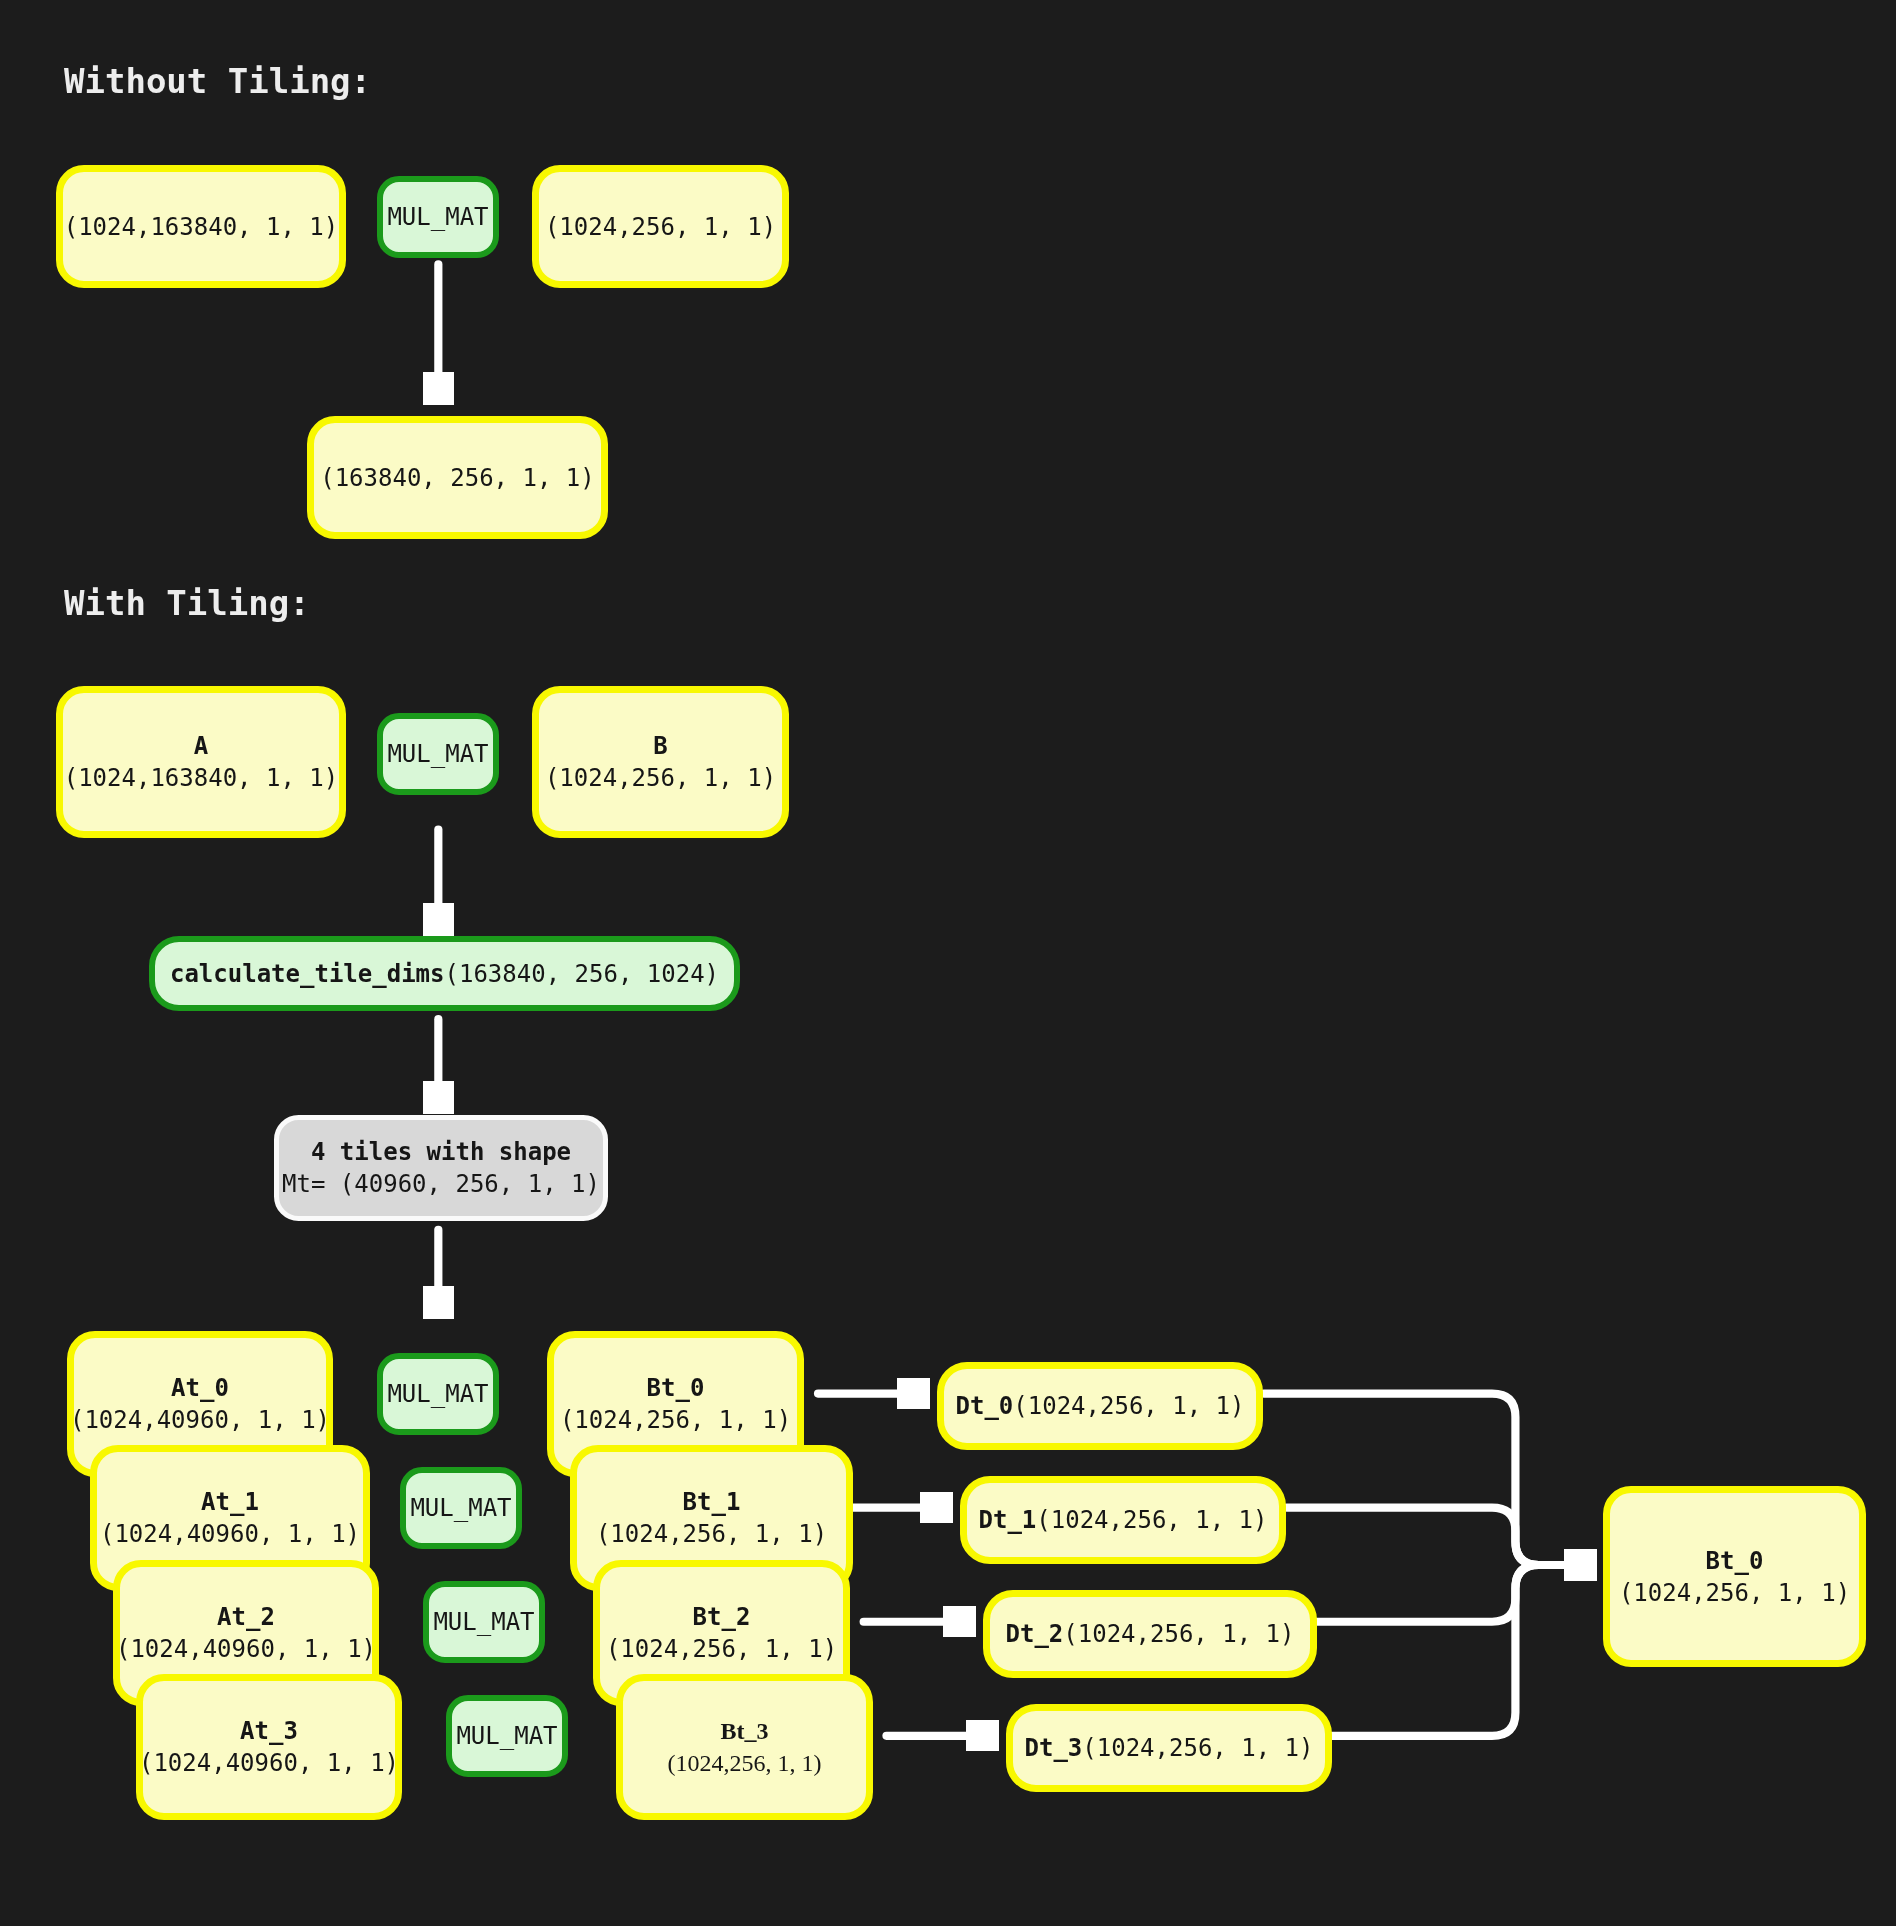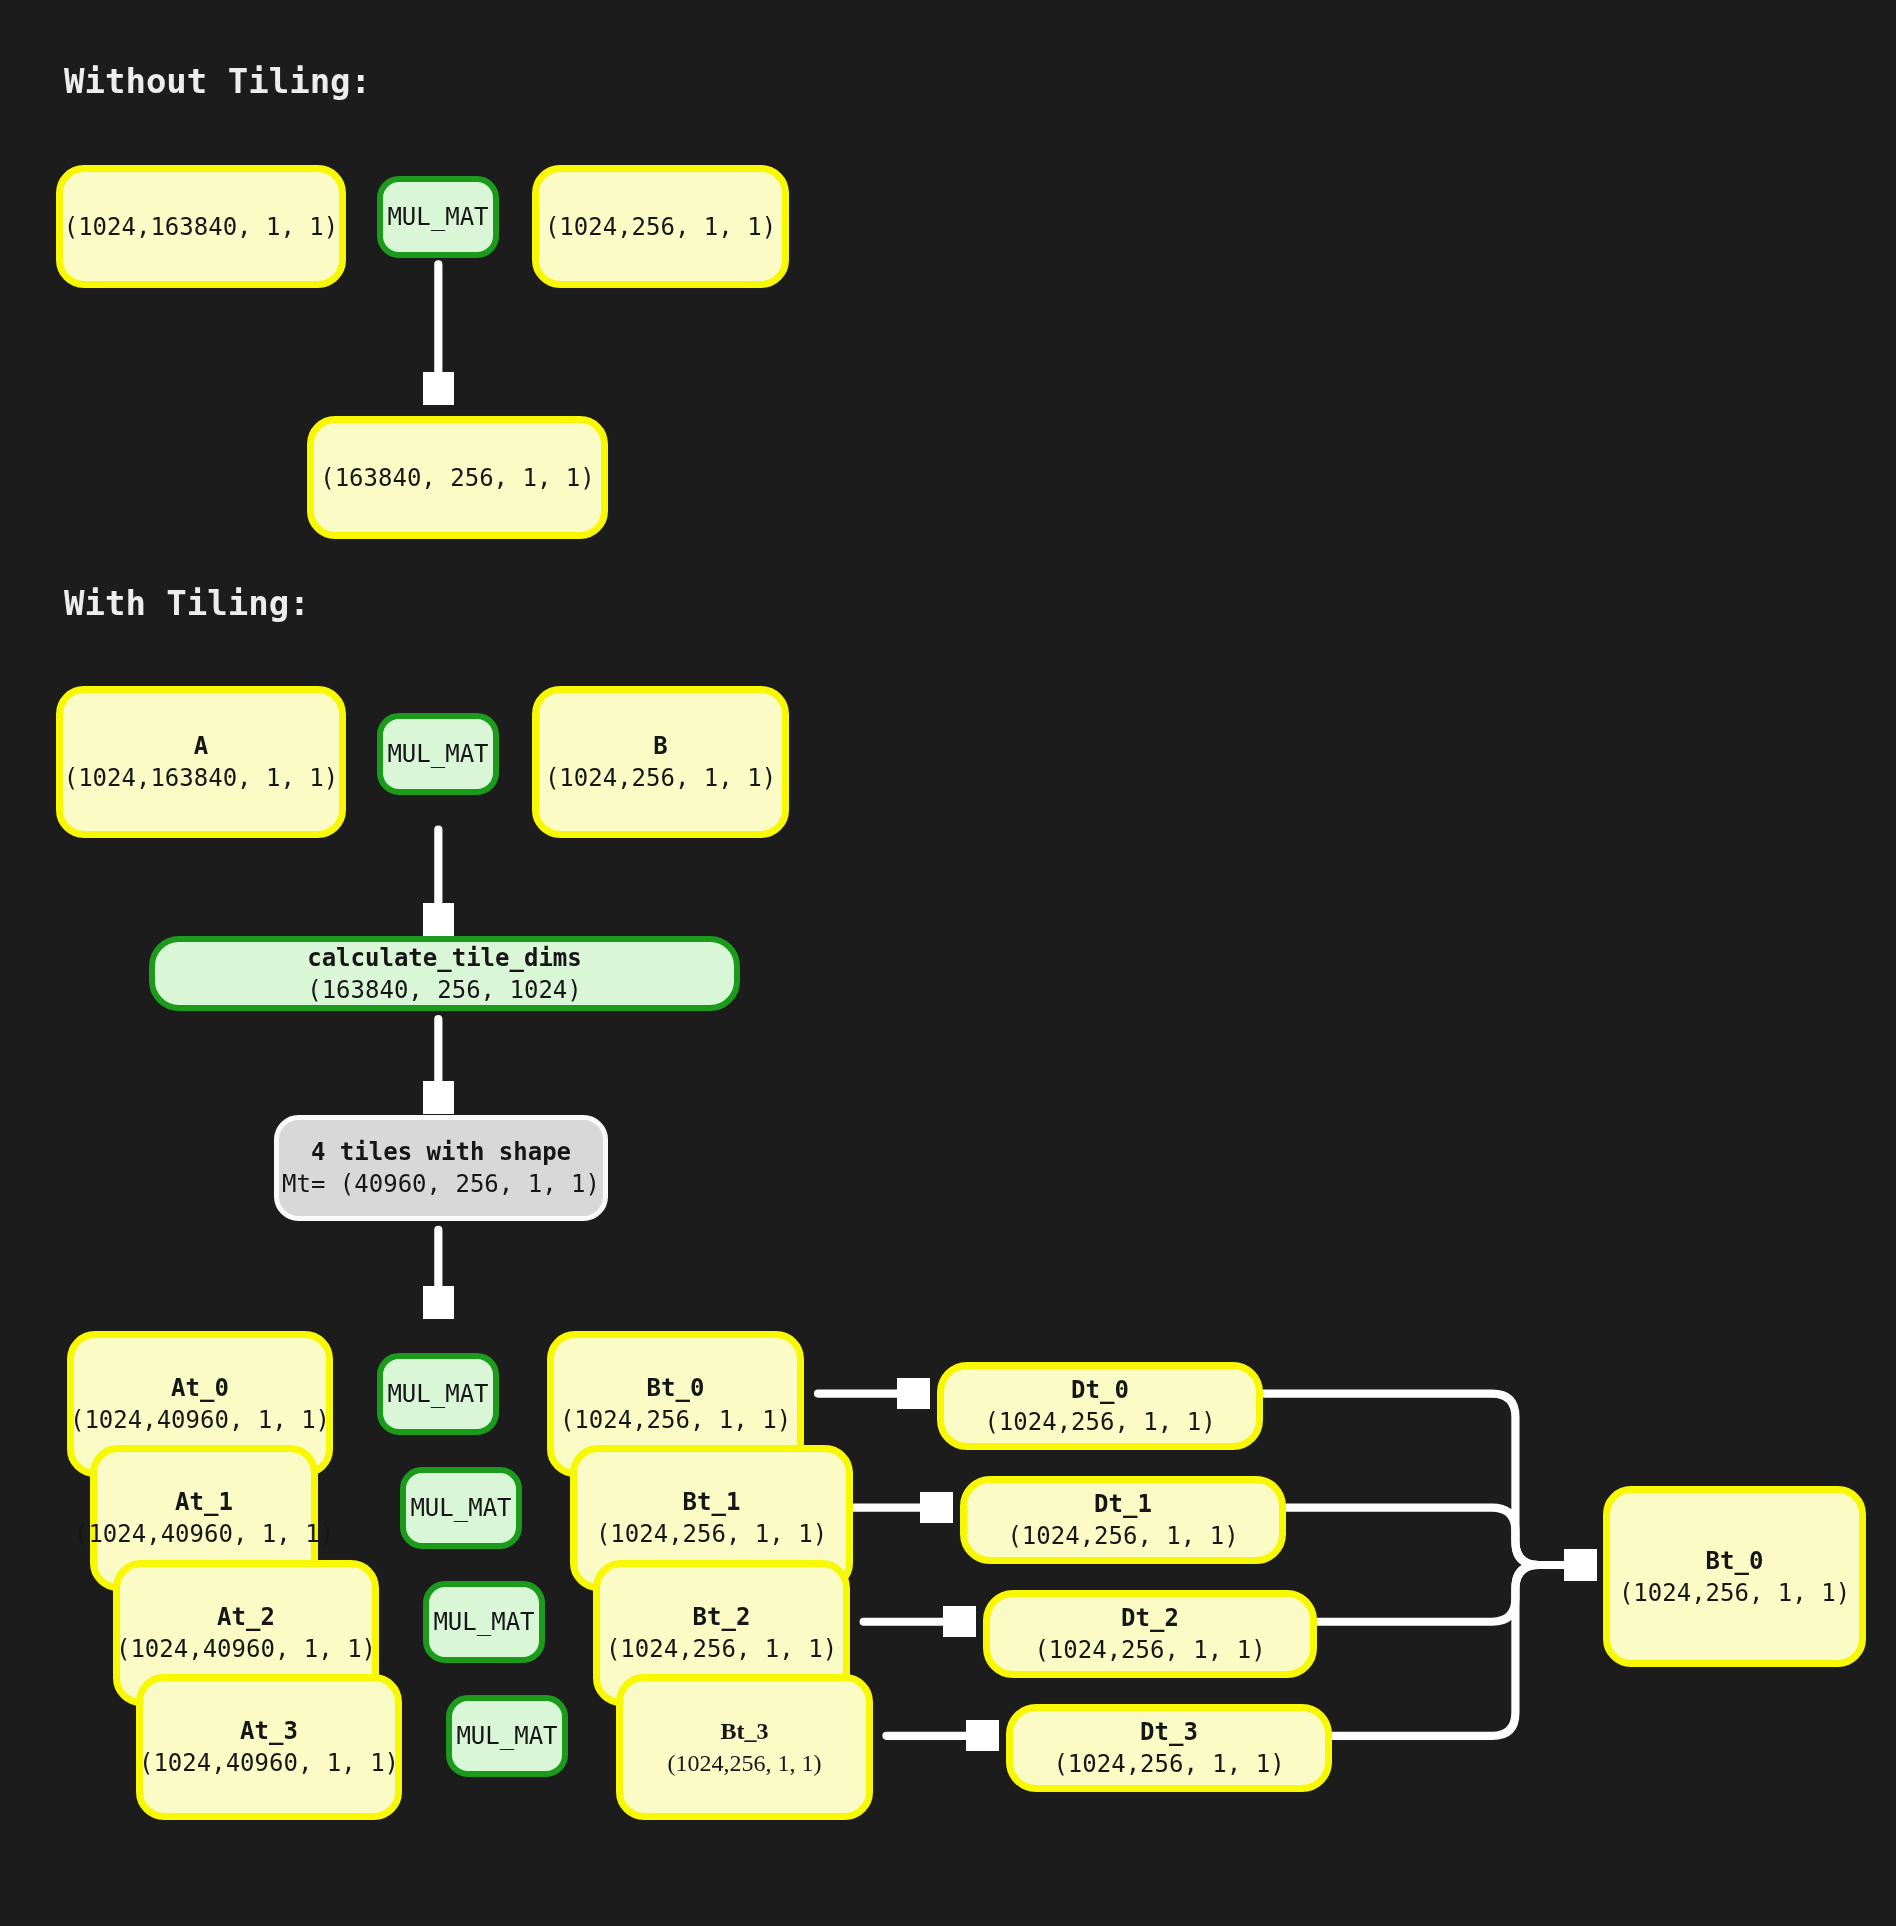--- a/index.html
+++ b/index.html
@@ -52,21 +52,21 @@
   .green{
     background:var(--green-fill);
     border:6.4px solid var(--green-border);
     border-radius:22px;
   }
   .gray{
     background:var(--gray-fill);
     border:5.9px solid var(--gray-border);
     border-radius:24.6px;
   }
-  .row{flex-direction:column;}
+  .row{flex-direction:row;}
   .b{font-weight:bold;}
   svg.overlay{position:absolute;left:0;top:0;}
   svg.overlay path{fill:none;stroke:var(--arrow);stroke-width:14;stroke-linecap:round;stroke-linejoin:round;}
 </style>
 </head>
 <body>
 
 <div id="canvas">
 
   <svg class="overlay" width="1897" height="1926" viewBox="0 0 3242 3292">
@@ -137,21 +137,21 @@
 
   <div class="node gray" style="left:274px;top:1115px;width:334px;height:106px;">
     <span class="b">4 tiles with shape</span>
     <span>Mt= (40960, 256, 1, 1)</span>
   </div>
 
   <div class="node yellow" style="left:67px;top:1319px;width:266px;height:146px;">
     <span class="b">At_0</span>
     <span>(1024,40960, 1, 1)</span>
   </div>
-  <div class="node yellow" style="left:90px;top:1433px;width:228px;height:146px;">
+  <div class="node yellow" style="left:90px;top:1433px;width:280px;height:146px;">
     <span class="b">At_1</span>
     <span>(1024,40960, 1, 1)</span>
   </div>
   <div class="node yellow" style="left:113px;top:1548px;width:266px;height:146px;">
     <span class="b">At_2</span>
     <span>(1024,40960, 1, 1)</span>
   </div>
   <div class="node yellow" style="left:136px;top:1662px;width:266px;height:146px;">
     <span class="b">At_3</span>
     <span>(1024,40960, 1, 1)</span>

